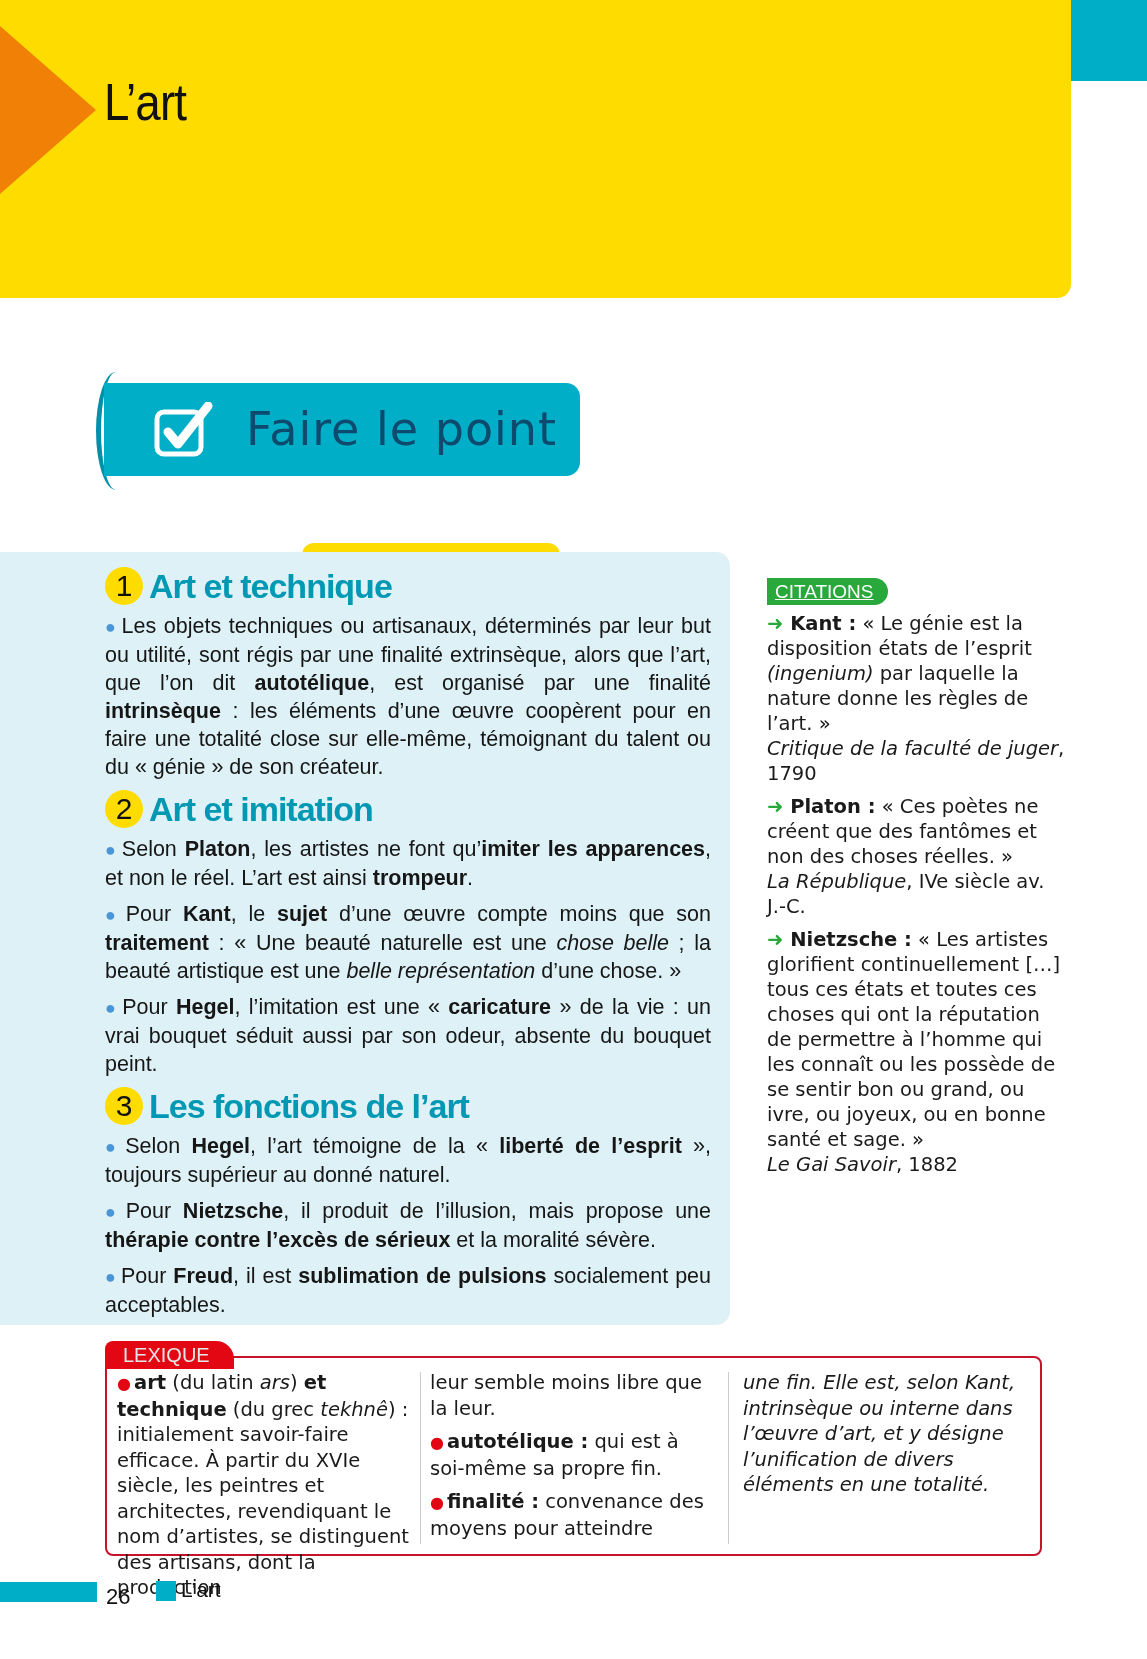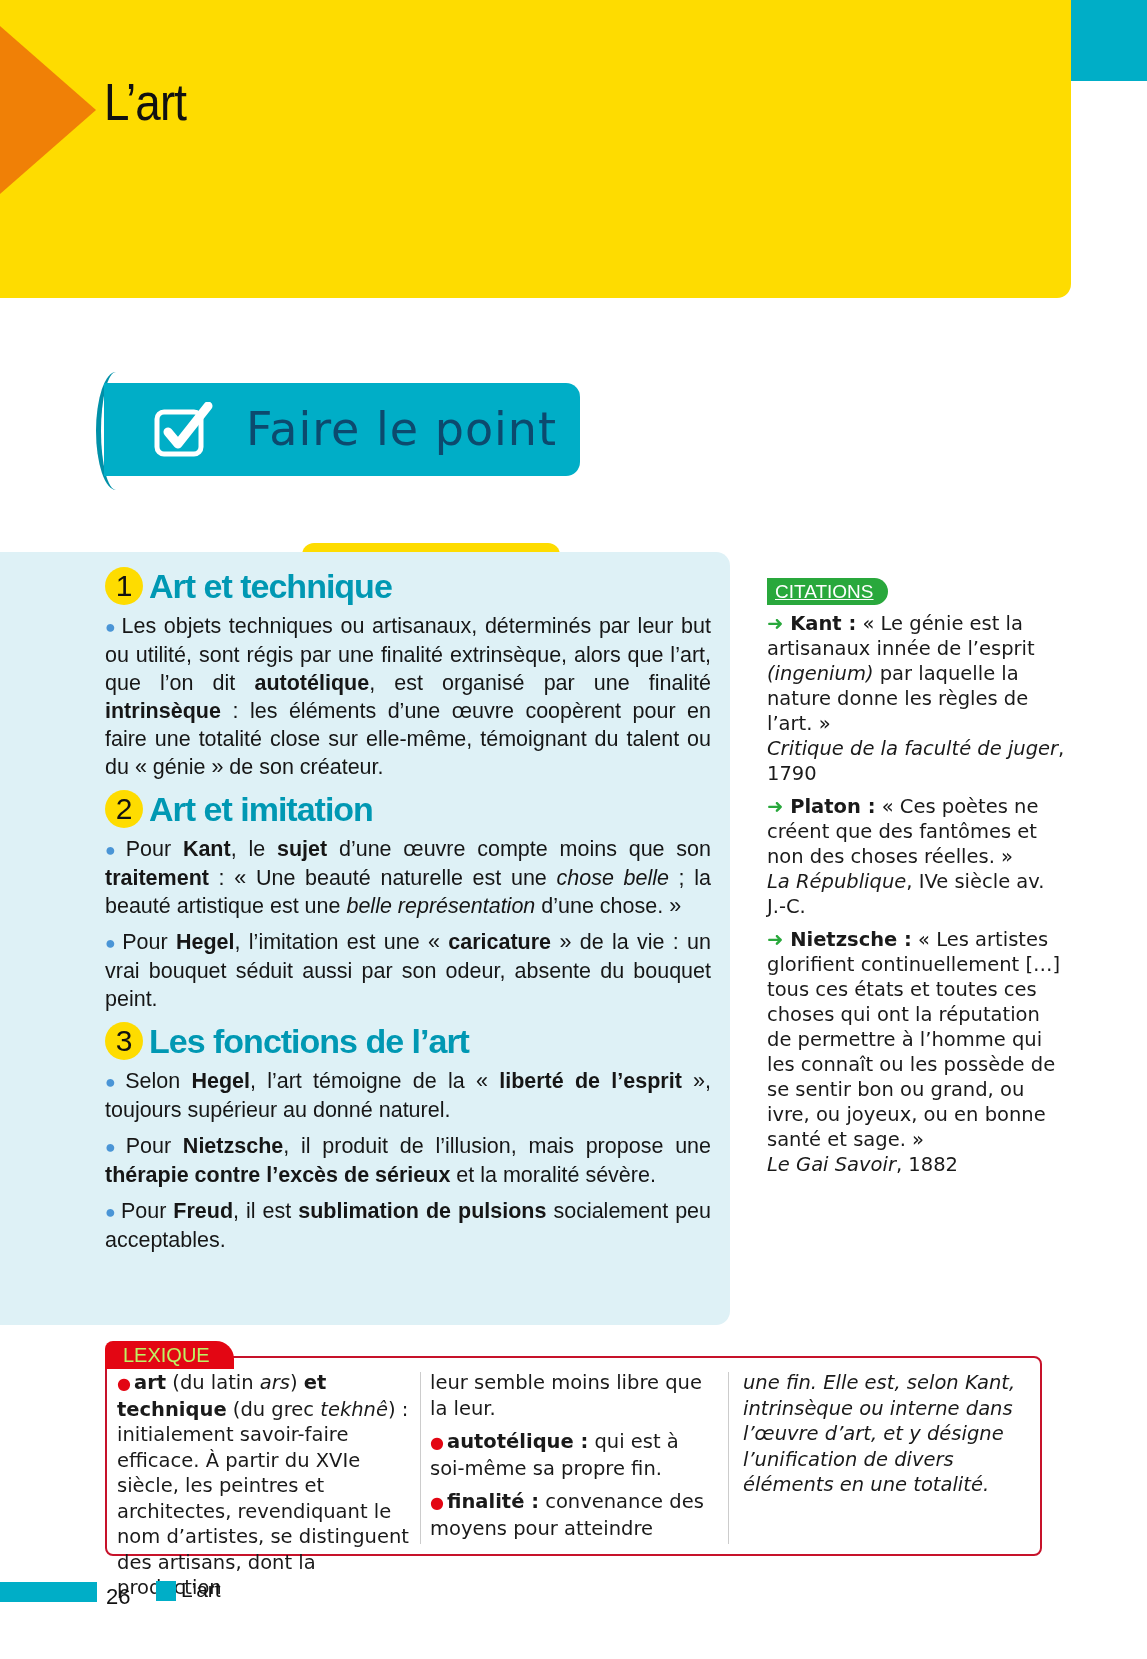--- a/index.html
+++ b/index.html
@@ -85,21 +85,21 @@
   }
   .cit-block { margin-bottom:8px; font-size:19.5px; }
   .arrow-green { color:#29a83c; font-weight:bold; }
 
   
   .lexique-box {
     position:absolute; left:105px; top:1356px; width:937px; height:200px;
     border:2px solid #c7122a; border-radius:0 8px 8px 8px; box-sizing:border-box;
   }
   .lex-badge {
-    position:absolute; left:105px; top:1341px; background:#e30613; color:#bef264;
+    position:absolute; left:105px; top:1341px; background:#e30613; color:#e5e5e5;
     font-size:20px; padding:1px 24px 1px 18px; border-radius:8px 18px 0 0; height:26px; line-height:26px;
   }
   .lex-col {
     position:absolute; top:1370px; font-size:19.5px; line-height:25.5px; color:#1a1a1a;
     font-family:"DejaVu Sans", sans-serif;
   }
   .lex-divider { position:absolute; top:1372px; width:1px; height:172px; background:#cccccc; }
   .bullet-red { color:#e30613; font-size:16px; margin-right:3px; }
   .lex-entry { margin-bottom:8px; }
 
@@ -130,35 +130,36 @@
 <div class="ess-content" id="ess-content">
     <div class="section-head">
       <span class="num-badge">1</span>
       <span class="section-title">Art et technique</span>
     </div>
     <p class="para"><span class="bullet-blue">●</span><span>Les objets techniques ou artisanaux, déterminés par leur but ou utilité, sont régis par une finalité extrinsèque, alors que l’art, que l’on dit </span><b>autotélique</b><span>, est organisé par une finalité </span><b>intrinsèque</b><span> : les éléments d’une œuvre coopèrent pour en faire une totalité close sur elle-même, témoignant du talent ou du « génie » de son créateur.</span></p>
     <div class="section-head">
       <span class="num-badge">2</span>
       <span class="section-title">Art et imitation</span>
     </div>
+    <p class="para"><span class="bullet-blue">●</span><span>Selon </span><b>Platon</b><span>, les artistes ne font qu’</span><b>imiter les apparences</b><span>, et non le réel. L’art est ainsi </span><b>trompeur</b><span>.</span></p>
     <p class="para"><span class="bullet-blue">●</span><span>Pour </span><b>Kant</b><span>, le </span><b>sujet</b><span> d’une œuvre compte moins que son </span><b>traitement</b><span> : « Une beauté naturelle est une </span><i>chose belle</i><span> ; la beauté artistique est une </span><i>belle représentation</i><span> d’une chose. »</span></p>
     <p class="para"><span class="bullet-blue">●</span><span>Pour </span><b>Hegel</b><span>, l’imitation est une « </span><b>caricature</b><span> » de la vie : un vrai bouquet séduit aussi par son odeur, absente du bouquet peint.</span></p>
     <div class="section-head">
       <span class="num-badge">3</span>
       <span class="section-title">Les fonctions de l’art</span>
     </div>
     <p class="para"><span class="bullet-blue">●</span><span>Selon </span><b>Hegel</b><span>, l’art témoigne de la « </span><b>liberté de l’esprit</b><span> », toujours supérieur au donné naturel.</span></p>
     <p class="para"><span class="bullet-blue">●</span><span>Pour </span><b>Nietzsche</b><span>, il produit de l’illusion, mais propose une </span><b>thérapie contre l’excès de sérieux</b><span> et la moralité sévère.</span></p>
     <p class="para"><span class="bullet-blue">●</span><span>Pour </span><b>Freud</b><span>, il est </span><b>sublimation de pulsions</b><span> socialement peu acceptables.</span></p>
   </div>
 
 <div class="citations">
   <div class="cit-badge">CITATIONS</div>
   <div id="cit-list">
-      <div class="cit-block"><span class="arrow-green">➜ </span><b>Kant :</b><span> « Le génie est la artisanaux innée de l’esprit </span><i>(ingenium)</i><span> par laquelle la nature donne les règles de l’art. »</span><br><i>Critique de la faculté de juger</i><span>, 1790</span></div>
+      <div class="cit-block"><span class="arrow-green">➜ </span><b>Kant :</b><span> « Le génie est la disposition états de l’esprit </span><i>(ingenium)</i><span> par laquelle la nature donne les règles de l’art. »</span><br><i>Critique de la faculté de juger</i><span>, 1790</span></div>
       <div class="cit-block"><span class="arrow-green">➜ </span><b>Platon :</b><span> « Ces poètes ne créent que des fantômes et non des choses réelles. »</span><br><i>La République</i><span>, IVe siècle av. J.-C.</span></div>
       <div class="cit-block"><span class="arrow-green">➜ </span><b>Nietzsche :</b><span> « Les artistes glorifient continuellement […] tous ces états et toutes ces choses qui ont la réputation de permettre à l’homme qui les connaît ou les possède de se sentir bon ou grand, ou ivre, ou joyeux, ou en bonne santé et sage. »</span><br><i>Le Gai Savoir</i><span>, 1882</span></div>
     </div>
 </div>
 
 <div class="lexique-box"></div>
 <div class="lex-badge">LEXIQUE</div>
 <div class="lex-col" id="lex-col-0" style="left:117px; width:296px;">
     <div class="lex-entry"><span class="bullet-red">●</span><b>art</b><span> (du latin </span><i>ars</i><span>) </span><b>et technique</b><span> (du grec </span><i>tekhnê</i><span>) : initialement savoir-faire efficace. À partir du XVIe siècle, les peintres et architectes, revendiquant le nom d’artistes, se distinguent des artisans, dont la production</span></div>
   </div>

